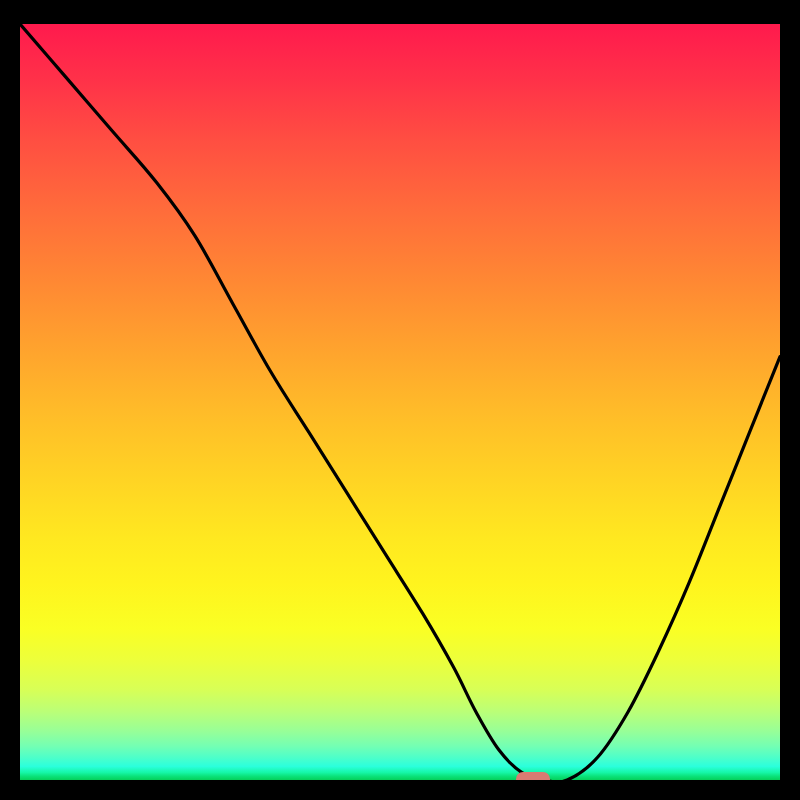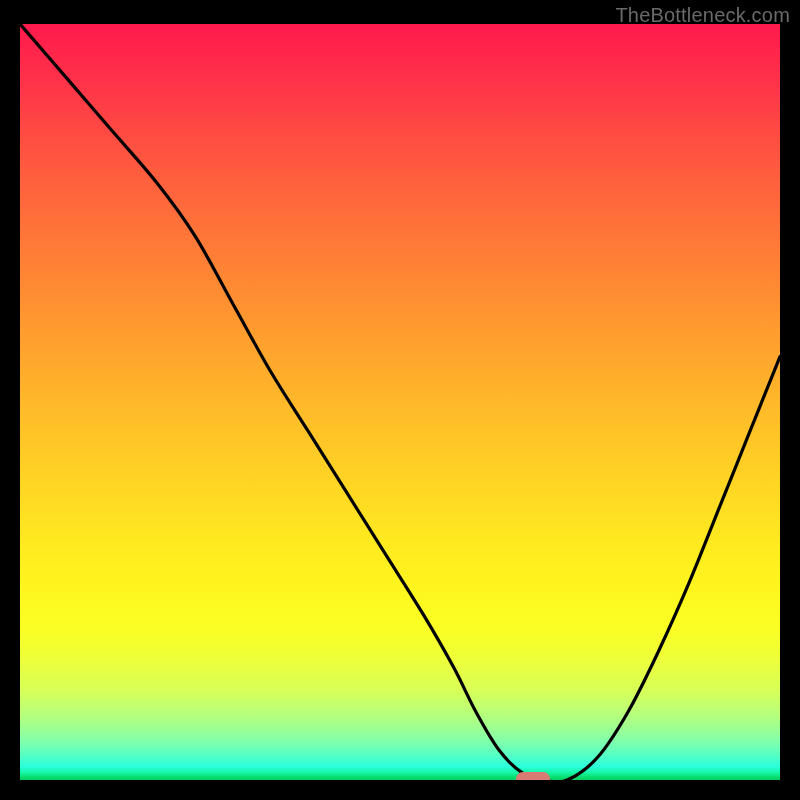--- a/index.html
+++ b/index.html
@@ -80,21 +80,20 @@
     height: 14px;
     background: #d97b72;
     border-radius: 7px;
     transform: translate(-50%, -50%);
   }
 </style>
 </head>
 <body>
 
 <div class="frame">
-  <div class="watermark">TheBottleneck.com</div>
 
   <div class="plot">
     <div class="grad"></div>
 
     <svg class="curve" viewBox="0 0 760 756" preserveAspectRatio="none">
       <path id="curve-path" fill="none" stroke="#000" stroke-width="3.2" stroke-linecap="round" stroke-linejoin="round" d="M 0.0 0.0 C 8.2 9.5, 29.2 33.9, 45.6 52.9 C 62.0 72.0, 74.8 86.8, 91.2 105.8 C 107.6 124.9, 121.8 139.7, 136.8 158.8 C 151.8 177.8, 161.1 189.9, 174.8 211.7 C 188.5 233.5, 199.1 255.2, 212.8 279.7 C 226.5 304.2, 237.1 324.6, 250.8 347.8 C 264.5 370.9, 275.1 386.5, 288.8 408.2 C 302.5 430.0, 313.1 446.9, 326.8 468.7 C 340.5 490.5, 351.1 507.4, 364.8 529.2 C 378.5 551.0, 390.5 569.3, 402.8 589.7 C 415.1 610.1, 423.6 624.9, 433.2 642.6 C 442.8 660.3, 447.8 673.0, 456.0 688.0 C 464.2 702.9, 470.6 714.9, 478.8 725.8 C 487.0 736.6, 493.4 743.0, 501.6 748.4 C 509.8 753.9, 516.2 754.6, 524.4 756.0 C 532.6 757.4, 537.6 760.1, 547.2 756.0 C 556.8 751.9, 566.7 745.6, 577.6 733.3 C 588.5 721.1, 597.1 707.0, 608.0 688.0 C 618.9 668.9, 627.5 650.6, 638.4 627.5 C 649.3 604.3, 657.9 585.3, 668.8 559.4 C 679.7 533.6, 688.3 511.1, 699.2 483.8 C 710.1 456.6, 718.7 435.5, 729.6 408.2 C 740.5 381.0, 754.5 346.2, 760.0 332.6"></path>
     </svg>
 
     <div class="marker" id="marker" style="left: 513px; top: 755px;"></div>
   </div>

